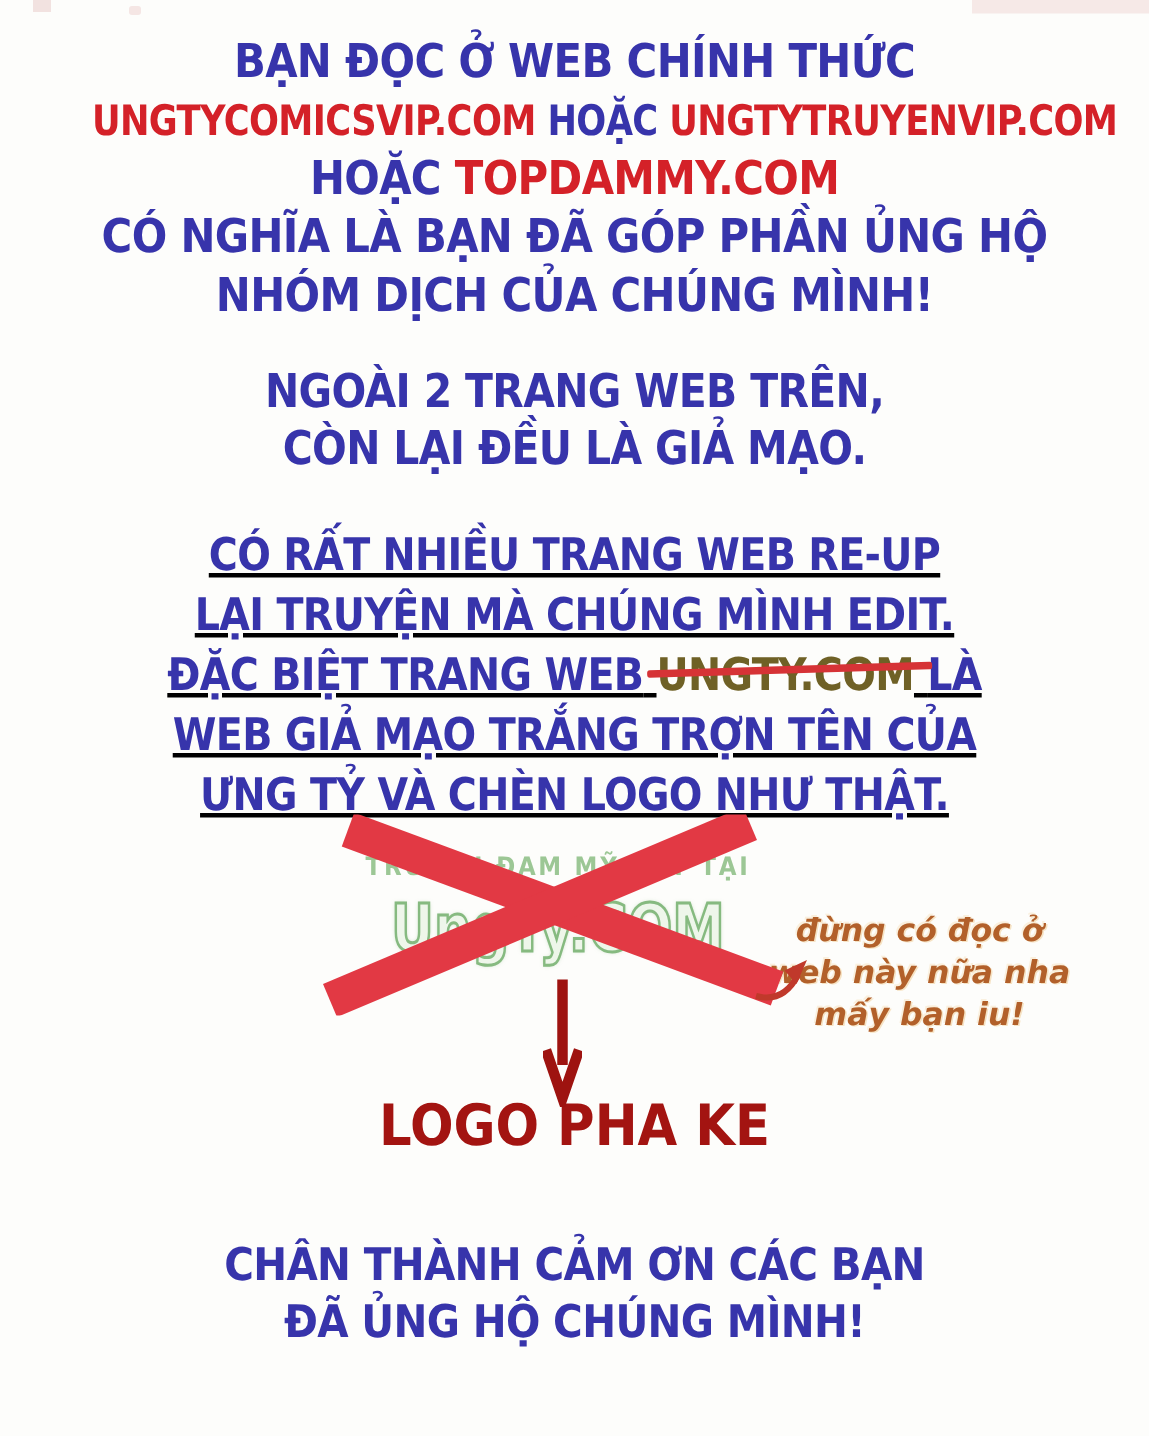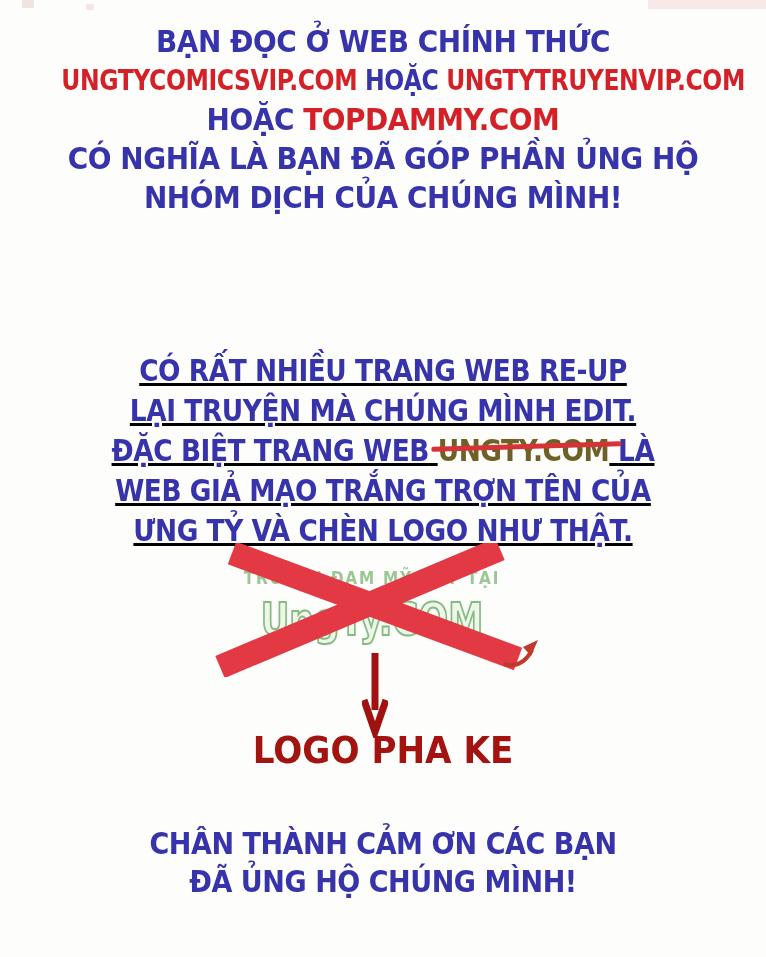--- a/index.html
+++ b/index.html
@@ -132,20 +132,24 @@
       <span class="red">UNGTYTRUYENVIP.COM</span>
     </div>
     <div class="cline fs31 sx90">
       <span class="blue">HOẶC</span>
       <span class="red">TOPDAMMY.COM</span>
     </div>
     <div class="cline fs31 sx90">CÓ NGHĨA LÀ BẠN ĐÃ GÓP PHẦN ỦNG HỘ</div>
     <div class="cline fs31 sx90">NHÓM DỊCH CỦA CHÚNG MÌNH!</div>
   </div>
 
+  <div class="block notice-block">
+    <div class="cline fs31 sx88">NGOÀI 2 TRANG WEB TRÊN,</div>
+    <div class="cline fs31 sx88">CÒN LẠI ĐỀU LÀ GIẢ MẠO.</div>
+  </div>
 
   <div class="block warning-block">
     <div class="cline sx88">CÓ RẤT NHIỀU TRANG WEB RE-UP</div>
     <div class="cline sx88">LẠI TRUYỆN MÀ CHÚNG MÌNH EDIT.</div>
     <div class="cline sx88">
       <span class="blue">ĐẶC BIỆT TRANG WEB</span>
       <span class="fake-site">UNGTY.COM</span>
       <span class="blue">LÀ</span>
     </div>
     <div class="cline sx88">WEB GIẢ MẠO TRẮNG TRỢN TÊN CỦA</div>
@@ -157,20 +161,25 @@
 
   <svg class="x-svg" width="334" height="134" viewBox="0 0 334 134">
     <line x1="18" y1="10" x2="304" y2="116" stroke="#e23944" stroke-width="24"></line>
     <line x1="286" y1="6" x2="6" y2="124" stroke="#e23944" stroke-width="24"></line>
     <g>
       <path d="M290 121 Q 308 126 318 107" fill="none" stroke="#c0392b" stroke-width="4"></path>
       <polygon points="324,97 309,104 317,113" fill="#c0392b"></polygon>
     </g>
   </svg>
 
+  <div class="hand-note">
+    <div>đừng có đọc ở</div>
+    <div>web này nữa nha</div>
+    <div>mấy bạn iu!</div>
+  </div>
 
   <svg class="down-arrow-svg" width="26" height="88" viewBox="0 0 26 88">
     <line x1="13" y1="3" x2="13" y2="60" stroke="#9e1310" stroke-width="7"></line>
     <path d="M2 50 L13 82 L24 50" fill="none" stroke="#9e1310" stroke-width="7" stroke-linejoin="miter"></path>
   </svg>
 
   <div class="cline fs38 sx90 caption">LOGO PHA KE</div>
 
   <div class="block footer-block">
     <div class="cline sx90">CHÂN THÀNH CẢM ƠN CÁC BẠN</div>

